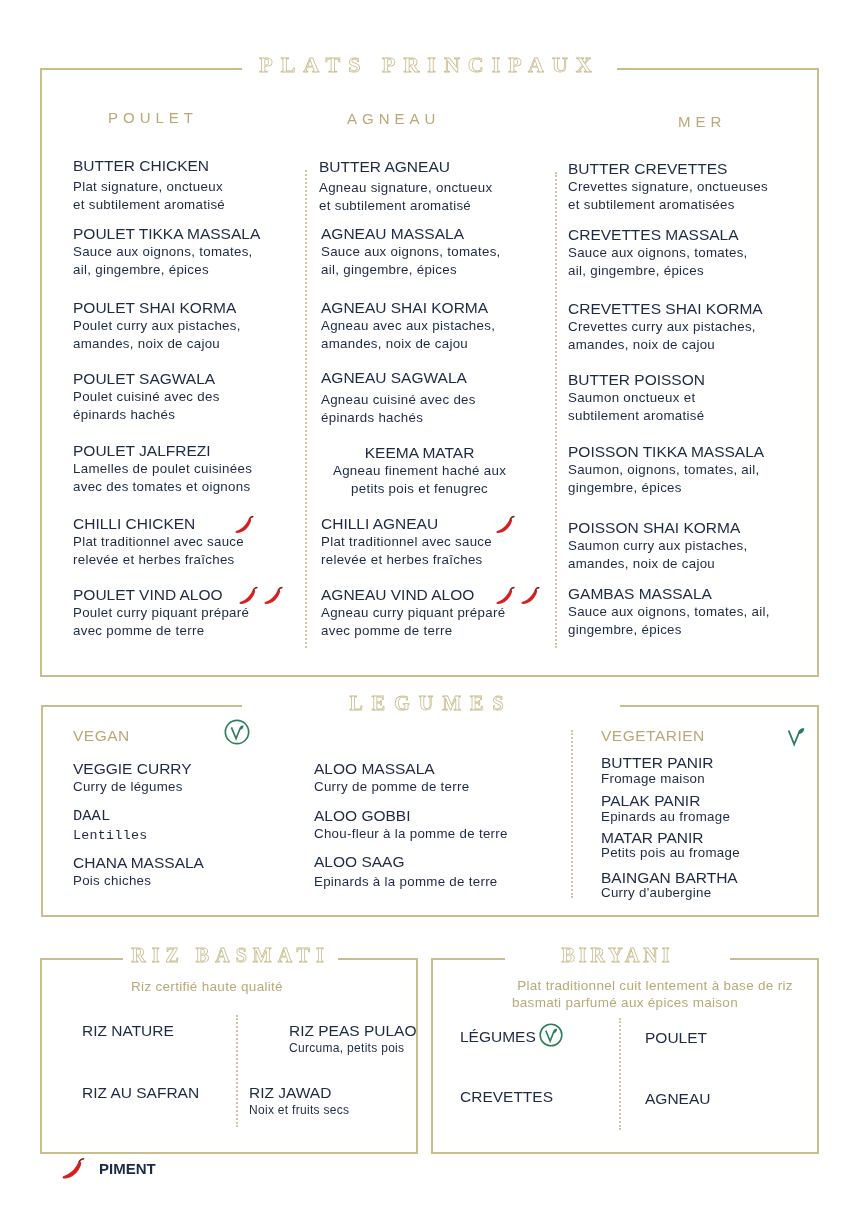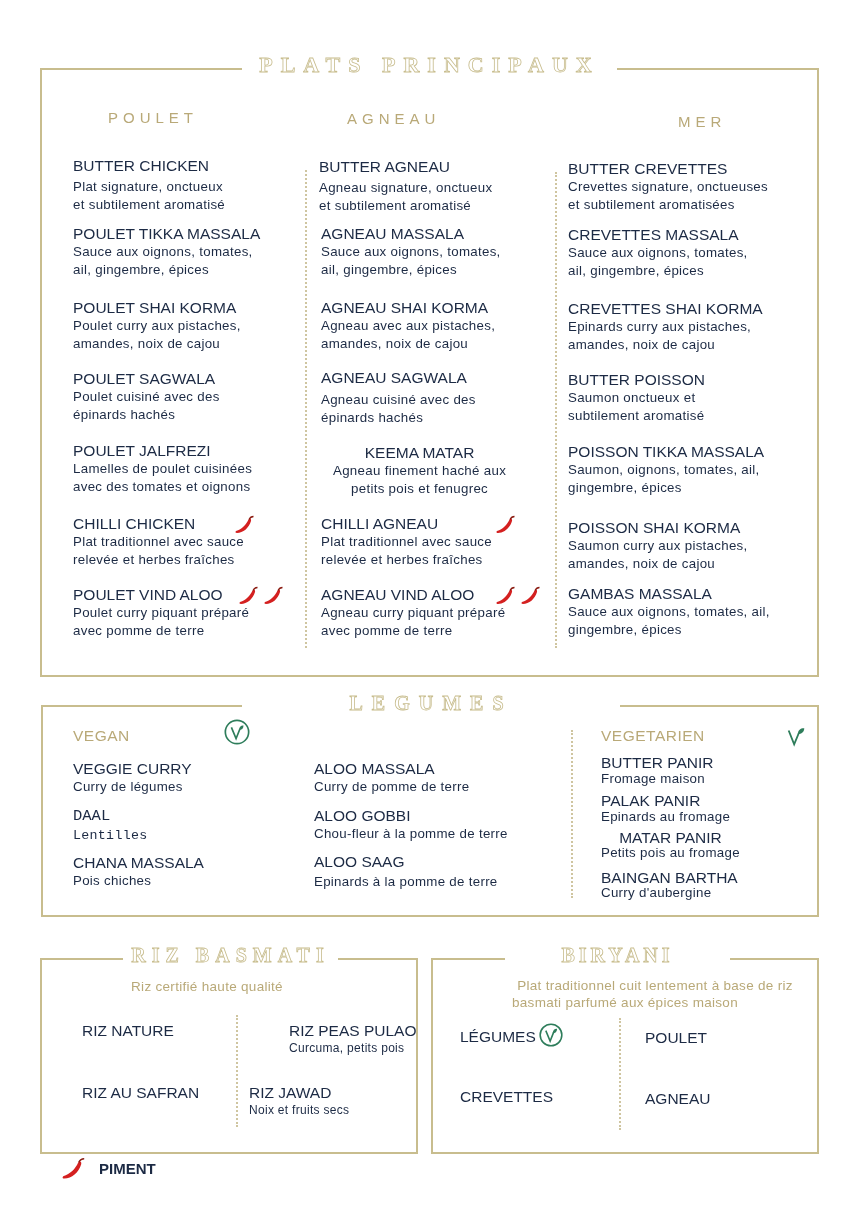--- a/index.html
+++ b/index.html
@@ -147,21 +147,21 @@
   <div class="desc">Crevettes signature, onctueuses</div>
   <div class="desc">et subtilement aromatisées</div>
 </div>
 <div class="dish" style="left:568px;top:225px;">
   <div class="name">CREVETTES MASSALA</div>
   <div class="desc">Sauce aux oignons, tomates,</div>
   <div class="desc">ail, gingembre, épices</div>
 </div>
 <div class="dish" style="left:568px;top:299px;">
   <div class="name">CREVETTES SHAI KORMA</div>
-  <div class="desc">Epinards curry aux pistaches,</div>
+  <div class="desc">Crevettes curry aux pistaches,</div>
   <div class="desc">amandes, noix de cajou</div>
 </div>
 <div class="dish" style="left:568px;top:370px;">
   <div class="name">BUTTER POISSON</div>
   <div class="desc">Saumon onctueux et</div>
   <div class="desc">subtilement aromatisé</div>
 </div>
 <div class="dish" style="left:568px;top:442px;">
   <div class="name">POISSON TIKKA MASSALA</div>
   <div class="desc">Saumon, oignons, tomates, ail,</div>
@@ -219,21 +219,21 @@
   </svg>
 
 <div class="dish" style="left:601px;top:754px;">
   <div class="name" style="line-height:17px">BUTTER PANIR</div>
   <div class="desc" style="line-height:15px">Fromage maison</div>
 </div>
 <div class="dish" style="left:601px;top:792px;">
   <div class="name" style="line-height:17px">PALAK PANIR</div>
   <div class="desc" style="line-height:15px">Epinards au fromage</div>
 </div>
-<div class="dish" style="left:601px;top:831px;text-align:center;">
+<div class="dish" style="left:601px;top:831px;">
   <div class="name" style="line-height:14px">MATAR PANIR</div>
   <div class="desc" style="line-height:15px">Petits pois au fromage</div>
 </div>
 <div class="dish" style="left:601px;top:869px;">
   <div class="name" style="line-height:17px">BAINGAN BARTHA</div>
   <div class="desc" style="line-height:13px">Curry d'aubergine</div>
 </div>
 
 <div class="box" style="left:40px;top:958px;width:378px;height:196px;"></div>
 <div class="sec-title" style="left:123px;top:944px;width:215px;font-size:20px;letter-spacing:6px;">RIZ BASMATI</div>

